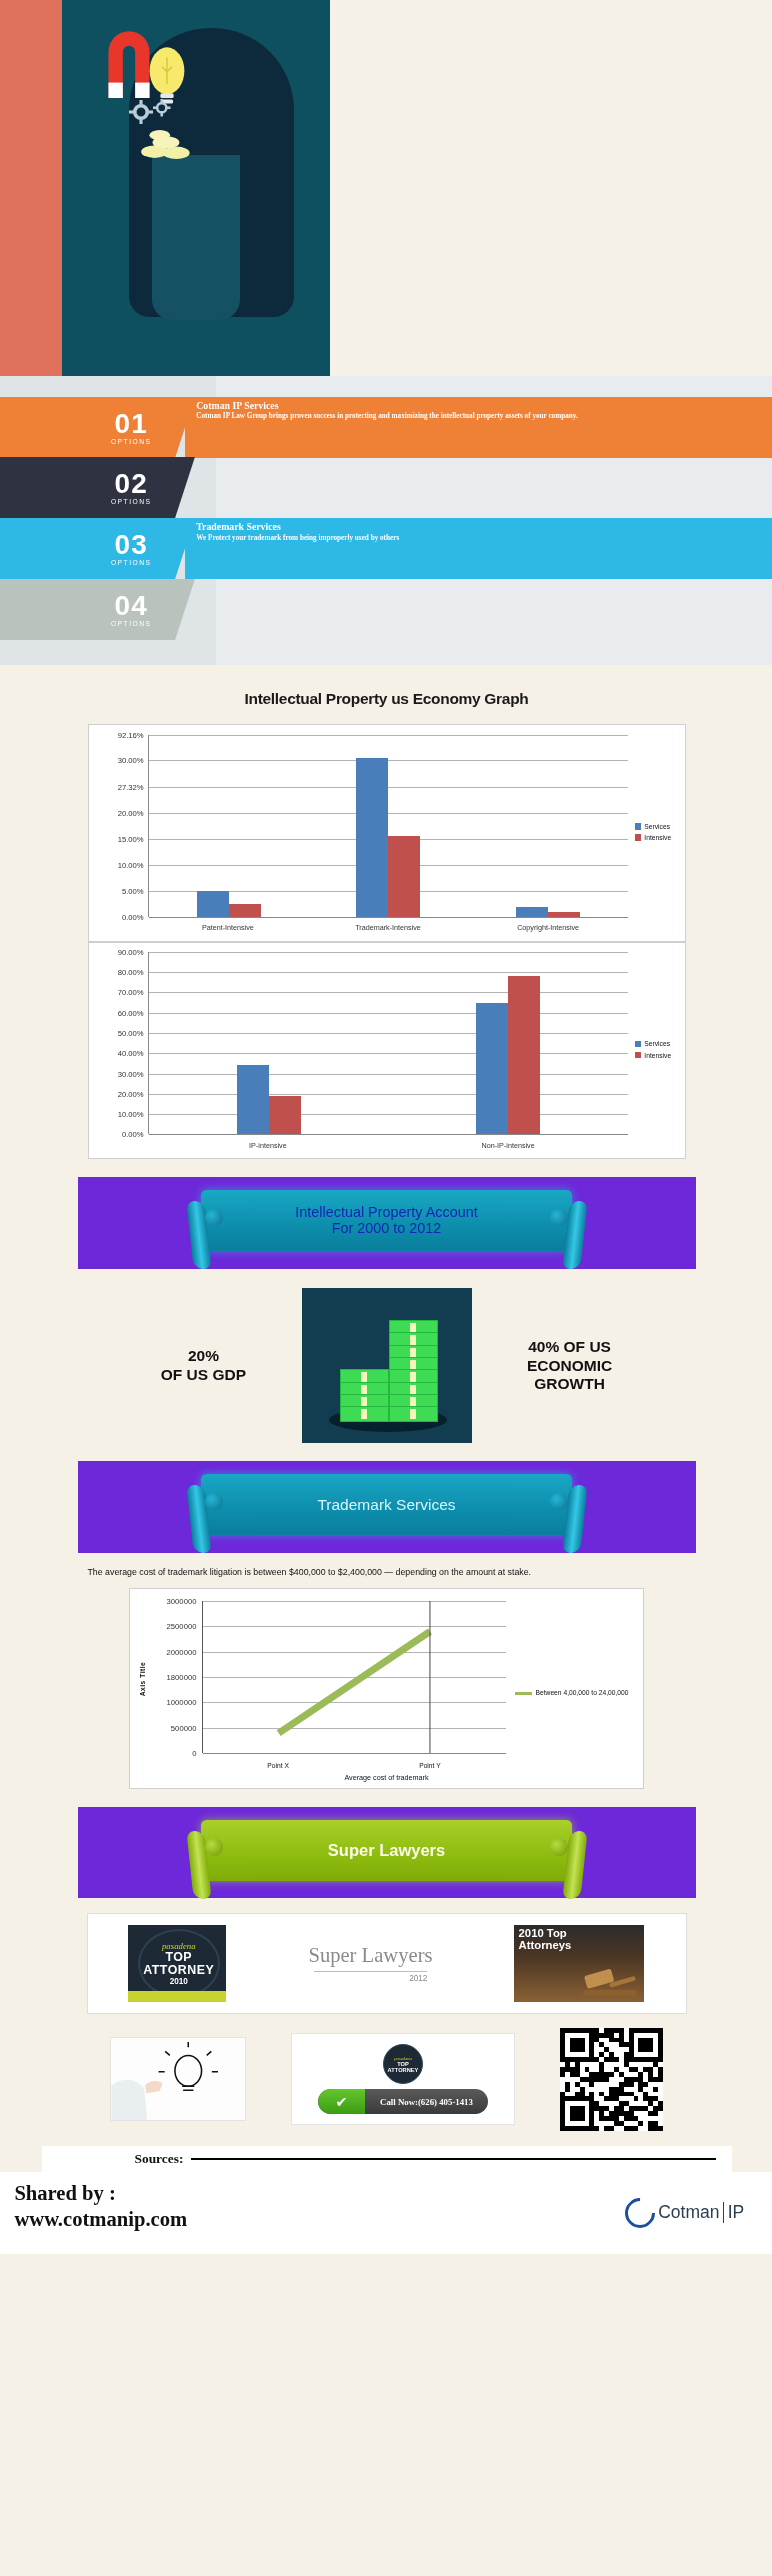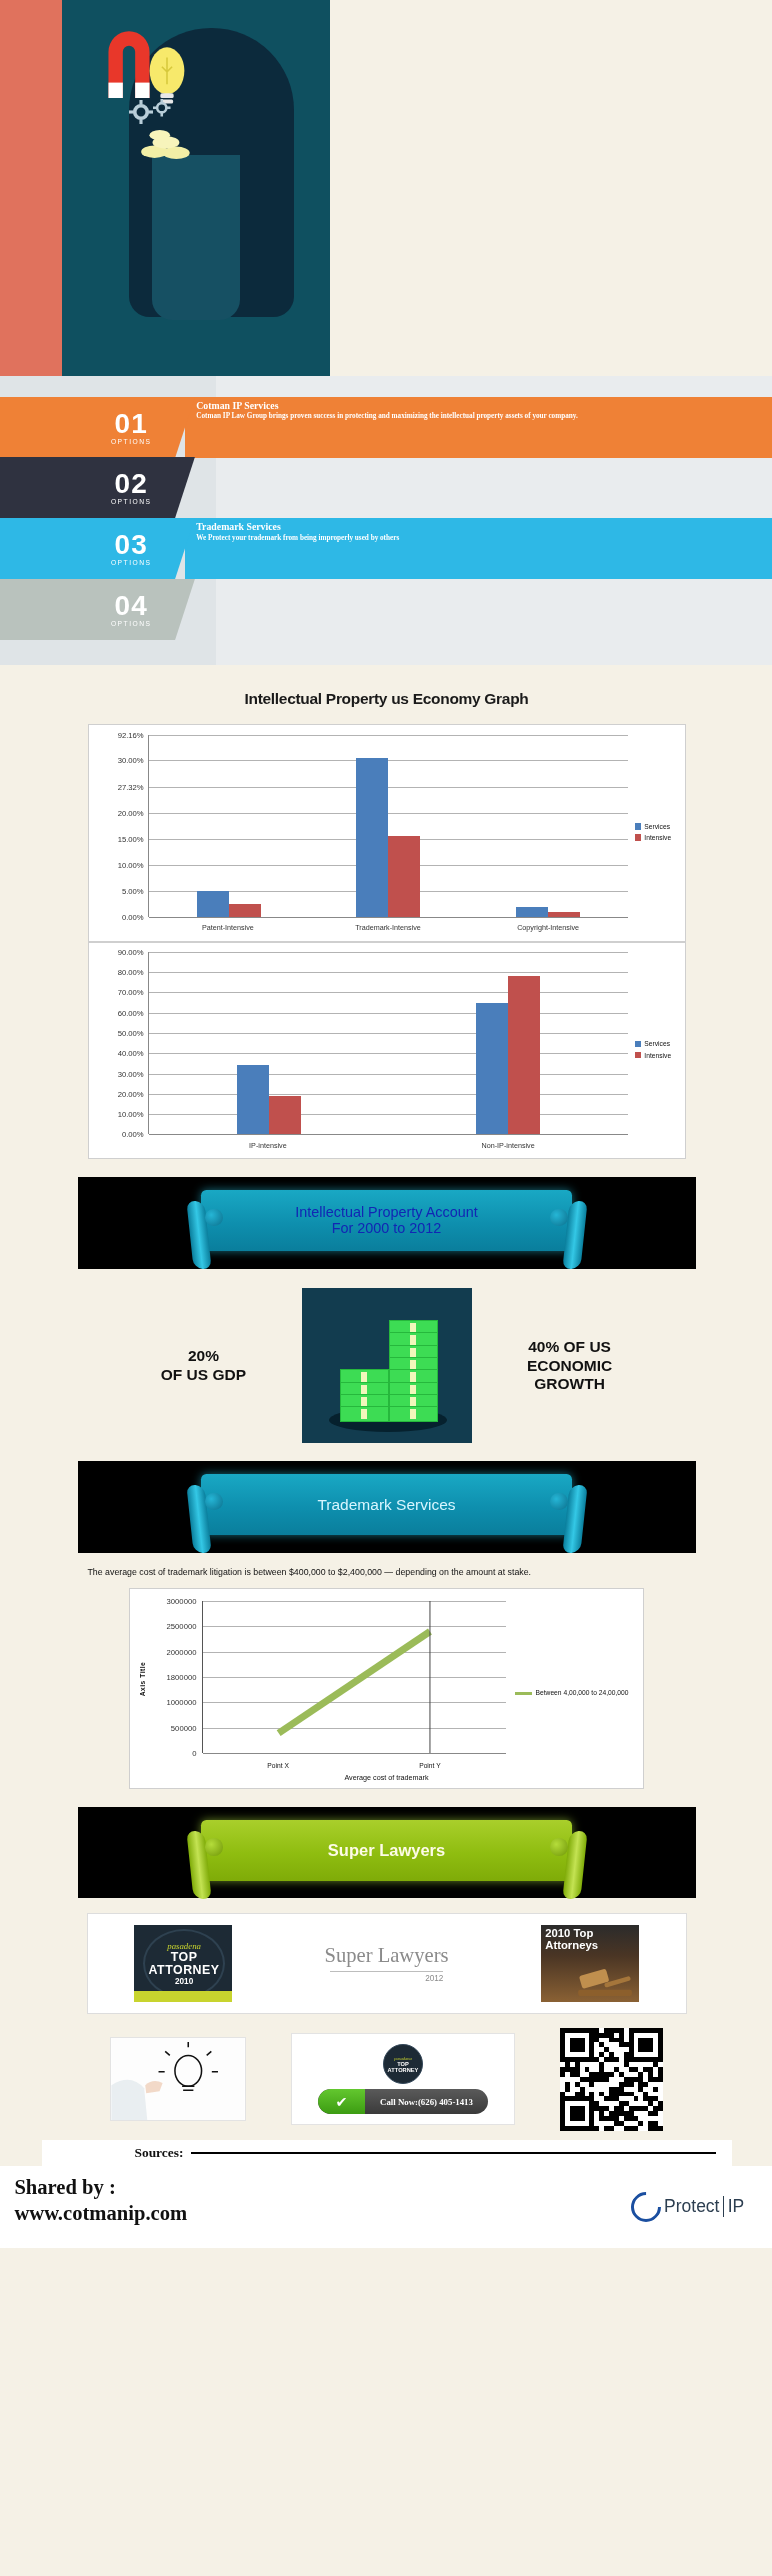--- a/index.html
+++ b/index.html
@@ -88,21 +88,21 @@
   .bar{width:32px;}
   .bar.s{background:#4a7ebb;}
   .bar.i{background:#c0504d;}
   .xlabels{position:absolute;left:49px;right:46px;bottom:3.1px;display:flex;}
   .xlab{flex:1;text-align:center;font-size:7.2px;color:#333;}
   .legend{position:absolute;right:3.1px;top:44%;font-size:6.7px;}
   .legend div{display:flex;align-items:center;gap:3.1px;margin-bottom:4.1px;}
   .swatch{width:6.2px;height:6.2px;display:inline-block;}
 
   
-  .ribbon-wrap{width:618px;margin:17.5px auto 0;background:#000000;padding:13.4px 0 17.5px;position:relative;}
+  .ribbon-wrap{width:618px;margin:17.5px auto 0;background:#6d28d9;padding:13.4px 0 17.5px;position:relative;}
   .ribbon{
     width:371px;margin:0 auto;height:61px;position:relative;border-radius:5.2px;
     display:flex;align-items:center;justify-content:center;
   }
   .rb-teal{background:linear-gradient(180deg,#19a8c4 0%,#0e8fae 55%,#0a7e9c 100%);box-shadow:0 0 9.3px rgba(40,200,230,.55);}
   .rb-green{background:linear-gradient(180deg,#a9cf2b 0%,#8fbd10 55%,#7fab08 100%);box-shadow:0 0 9.3px rgba(170,220,60,.6);}
   .ribbon .tail{position:absolute;top:11.3px;width:17.5px;height:68px;border-radius:9.3px;transform:skewX(10deg);}
   .ribbon .tail.l{left:-11.3px;transform:skewX(10deg) rotate(4deg);}
   .ribbon .tail.r{right:-11.3px;transform:skewX(-10deg) rotate(-4deg);}
   .rb-teal .tail{background:linear-gradient(90deg,#0a7e9c,#34c8e6,#0a7e9c);}
@@ -150,39 +150,39 @@
   .badge-pas .circ{position:absolute;left:9.3px;top:4.1px;width:78px;height:65px;border-radius:50%;border:2.1px solid #2e4150;
         display:flex;flex-direction:column;align-items:center;justify-content:center;color:#fff;}
   .badge-pas .bar{position:absolute;left:0;bottom:0;width:100%;height:11.3px;background:#c8d42e;}
   .pas-script{color:#c8d42e;font-family:"Liberation Serif",serif;font-style:italic;font-size:8.8px;}
   .pas-top{font-size:12.4px;font-weight:bold;letter-spacing:0.5px;line-height:1.05;}
   .pas-year{font-size:8.2px;font-weight:bold;}
   .badge-sl{text-align:center;}
   .badge-sl .nm{font-family:"Liberation Serif",serif;font-size:20.6px;color:#8b8b8b;}
   .badge-sl .rule{height:1px;background:#bdbdbd;margin:3.1px 5.2px 2.1px;}
   .badge-sl .yr{font-size:8.2px;color:#8b8b8b;text-align:right;padding-right:5.2px;}
-  .badge-ta{width:98px;height:77px;background:linear-gradient(180deg,#2b2b2b 0%,#4a3524 40%,#8a6134 100%);position:relative;color:#fff;}
+  .badge-ta{width:98px;height:77px;background:linear-gradient(180deg,#2b2b2b 0%,#4a3524 40%,#8a6134 100%);position:relative;color:#fff;padding-left:32px;}
   .badge-ta .t{position:absolute;left:4.1px;top:3.1px;font-size:11.3px;font-weight:bold;line-height:1.05;}
   .gavel{position:absolute;right:4.1px;bottom:5.2px;width:62px;height:32px;}
 
   
   .contact{width:598px;margin:13.4px auto 0;display:flex;align-items:center;justify-content:space-around;}
   .photo-card{width:134px;height:82px;background:#fff;border:0.5px solid #e3e3e3;position:relative;overflow:hidden;}
   .cta-card{width:222px;height:90px;background:#fff;border:0.5px solid #e3e3e3;position:relative;display:flex;flex-direction:column;align-items:center;justify-content:center;gap:5.2px;}
   .mini-badge{width:38px;height:38px;border-radius:50%;background:#1d2a35;color:#fff;display:flex;flex-direction:column;align-items:center;justify-content:center;border:1.5px solid #34485a;}
   .mini-badge .s1{color:#c8d42e;font-family:"Liberation Serif",serif;font-style:italic;font-size:4.6px;}
   .mini-badge .s2{font-size:5.7px;font-weight:bold;line-height:1.05;text-align:center;}
   .callbtn{width:170px;height:25px;border-radius:13.4px;background:linear-gradient(180deg,#5a5a5a,#3a3a3a);display:flex;align-items:center;overflow:hidden;}
   .callbtn .chk{width:47px;height:100%;background:linear-gradient(180deg,#63c72f,#3c9c12);display:flex;align-items:center;justify-content:center;color:#fff;font-size:14.4px;border-radius:13.4px 0 0 13.4px;}
   .callbtn .lbl{flex:1;text-align:center;color:#fff;font-family:"Liberation Serif",serif;font-weight:bold;font-size:8.8px;}
   .qr{width:103px;height:103px;background:#fff;display:grid;grid-template-columns:repeat(21,1fr);grid-template-rows:repeat(21,1fr);}
   .qr i{background:#000;}
 
   
-  .sources{width:690px;margin:9px auto 0;display:flex;align-items:center;gap:7.2px;background:#fff;padding:5.2px 0;justify-content:space-between;}
+  .sources{width:690px;margin:15px auto 0;display:flex;align-items:center;gap:7.2px;background:#fff;padding:5.2px 0;justify-content:space-between;}
   .sources .lbl{font-family:"Liberation Serif",serif;font-weight:bold;font-size:13.4px;padding-left:93px;}
   .sources .rule{flex:1;height:2.6px;background:#000;margin-right:15.5px;}
   .footer{display:flex;align-items:flex-end;justify-content:space-between;padding:9.3px 20.6px 20.6px 14.4px;background:#fff;}
   .footer-left{font-family:"Liberation Serif",serif;font-weight:bold;font-size:20.6px;line-height:1.25;}
   .logo{display:flex;align-items:center;gap:3.1px;background:#fff;padding:5.2px 8.2px;}
   .logo .c{width:24px;height:24px;border-radius:50%;border:3.6px solid #1b4fa0;border-right-color:transparent;transform:rotate(-45deg);}
   .logo .txt{font-size:17.5px;color:#2c3e50;font-family:"Liberation Sans",sans-serif;}
   .logo .ip{font-size:17.5px;color:#2c3e50;border-left:1.5px solid #2c3e50;padding-left:4.1px;}
 </style>
 </head>
@@ -1007,19 +1007,19 @@
     <div class="lbl">Sources:</div>
     <div class="rule"></div>
   </div>
   <div class="footer">
     <div class="footer-left">
       <div>Shared by :</div>
       <div>www.cotmanip.com</div>
     </div>
     <div class="logo">
       <div class="c"></div>
-      <div class="txt">Protect</div>
+      <div class="txt">Cotman</div>
       <div class="ip">IP</div>
     </div>
   </div>
 
 </div>
 
 
 </body></html>

